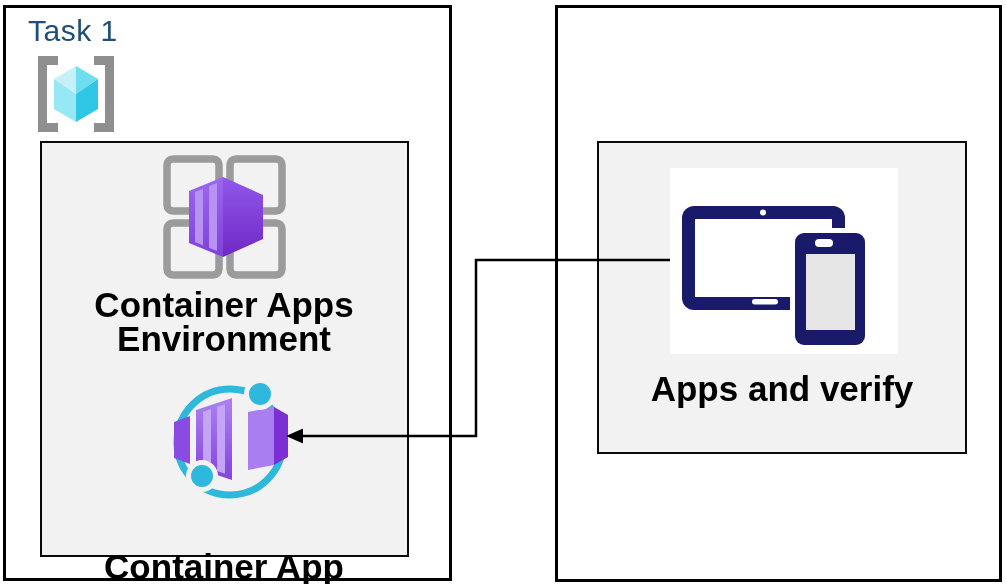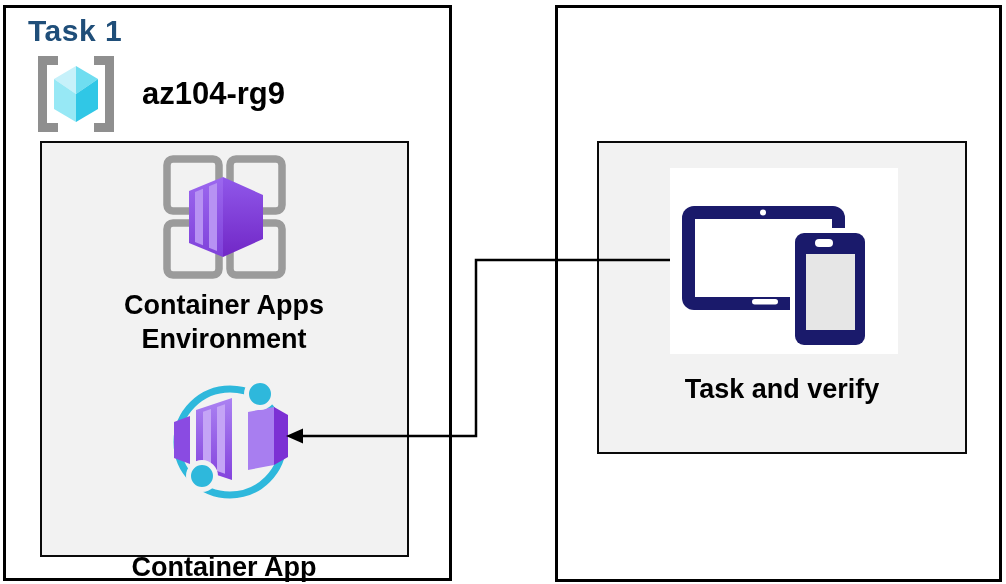--- a/index.html
+++ b/index.html
@@ -15,21 +15,21 @@
   }
   .panel {
     position:absolute;
     background:#ffffff;
     border:3px solid var(--border_black,#000);
   }
   #panel-task1 { left:3px; top:5px; width:449px; height:576px; }
   #panel-task2 { left:555px; top:5px; width:447px; height:577px; }
   .task-title {
     position:absolute;
-    font-size:30px; font-weight:bold;
+    font-size:30px; font-weight:normal;
     color:var(--title_blue,#1F4E79);
     letter-spacing:0.5px;
   }
   #title-task1 { left:28px; top:14px; }
   #title-task2 { left:583px; top:14px; }
   #rg-row {
     position:absolute; left:28px; top:54px;
     display:flex; align-items:center; gap:18px;
     height:80px;
   }
@@ -43,21 +43,21 @@
   }
   #inner-task1 { left:40px; top:141px; width:369px; height:416px; }
   #inner-task2 { left:597px; top:141px; width:370px; height:313px; }
   .node-icon { position:absolute; }
   #cae-icon  { left:159px; top:151px; width:130px; height:132px; }
   #app-icon  { left:162px; top:370px; width:140px; height:140px; }
   .node-label {
     position:absolute;
     width:280px;
     text-align:center;
-    font-size:27px; font-weight:bold; color:#000;
+    font-size:35px; font-weight:bold; color:#000;
     line-height:34px;
   }
   #cae-label { left:84px; top:288px; }
   #app-label { left:84px; top:506px;margin-top:44px; }
   #tv-label  { left:642px; top:372px; }
   #white-box {
     position:absolute; left:670px; top:168px;
     width:228px; height:186px;
     background:#ffffff;
   }
@@ -78,21 +78,20 @@
 
   <div id="rg-row">
     <svg width="96" height="80" viewBox="0 0 96 80">
       <path d="M10 2 L30 2 L30 11 L19 11 L19 69 L30 69 L30 78 L10 78 Z" fill="#8F8F8F"></path>
       <path d="M86 2 L66 2 L66 11 L77 11 L77 69 L66 69 L66 78 L86 78 Z" fill="#8F8F8F"></path>
       <polygon points="48,12 26,25 48,40" fill="#C6F1FA"></polygon>
       <polygon points="48,12 70,25 48,40" fill="#6FDDF0"></polygon>
       <polygon points="26,25 48,40 48,68 26,55" fill="#97E8F5"></polygon>
       <polygon points="48,40 70,25 70,55 48,68" fill="#30C7E6"></polygon>
     </svg>
-    <span id="rg-name">az104-rg9</span>
   </div>
 
   <div class="inner-box" id="inner-task1"></div>
 
   <svg class="node-icon" id="cae-icon" viewBox="0 0 130 132">
     <defs>
       <linearGradient id="gL1" x1="0" y1="0" x2="0" y2="1">
         <stop offset="0" stop-color="#9C68EF"></stop>
           <stop offset="1" stop-color="#7F41DA"></stop>
       </linearGradient>
@@ -145,20 +144,20 @@
       <circle cx="93" cy="44.5" r="3" fill="#ffffff"></circle>
       <rect x="82" y="131" width="26" height="5.5" rx="2.75" fill="#ffffff"></rect>
 
       <rect x="120" y="60" width="80" height="122" rx="13" fill="#ffffff"></rect>
 
       <rect x="125" y="65" width="70" height="112" rx="9" fill="#1A1A6B"></rect>
       <rect x="136" y="86" width="49" height="76" fill="#E6E6E6"></rect>
       <rect x="145" y="71" width="18" height="8" rx="4" fill="#ffffff"></rect>
     </svg>
   </div>
-  <div class="node-label" id="tv-label">Task and verify</div>
+  <div class="node-label" id="tv-label">Apps and verify</div>
 
   <svg id="connector-layer" viewBox="0 0 1006 584">
     <path d="M670 260 L476 260 L476 436 L300 436" fill="none" stroke="#000" stroke-width="2.5"></path>
     <polygon points="286,436 303,428.5 303,443.5" fill="#000"></polygon>
   </svg>
 
 </div>
 
 </body></html>

